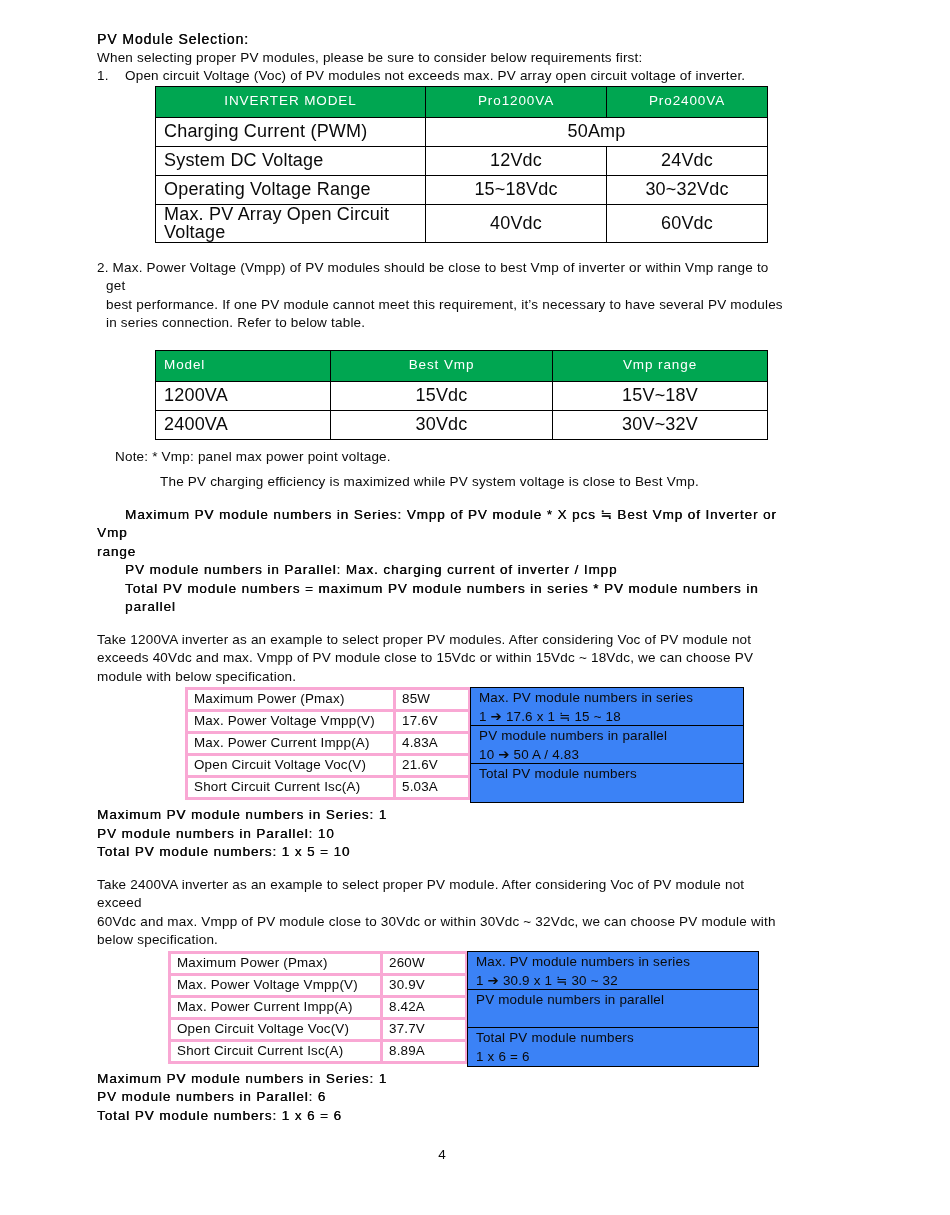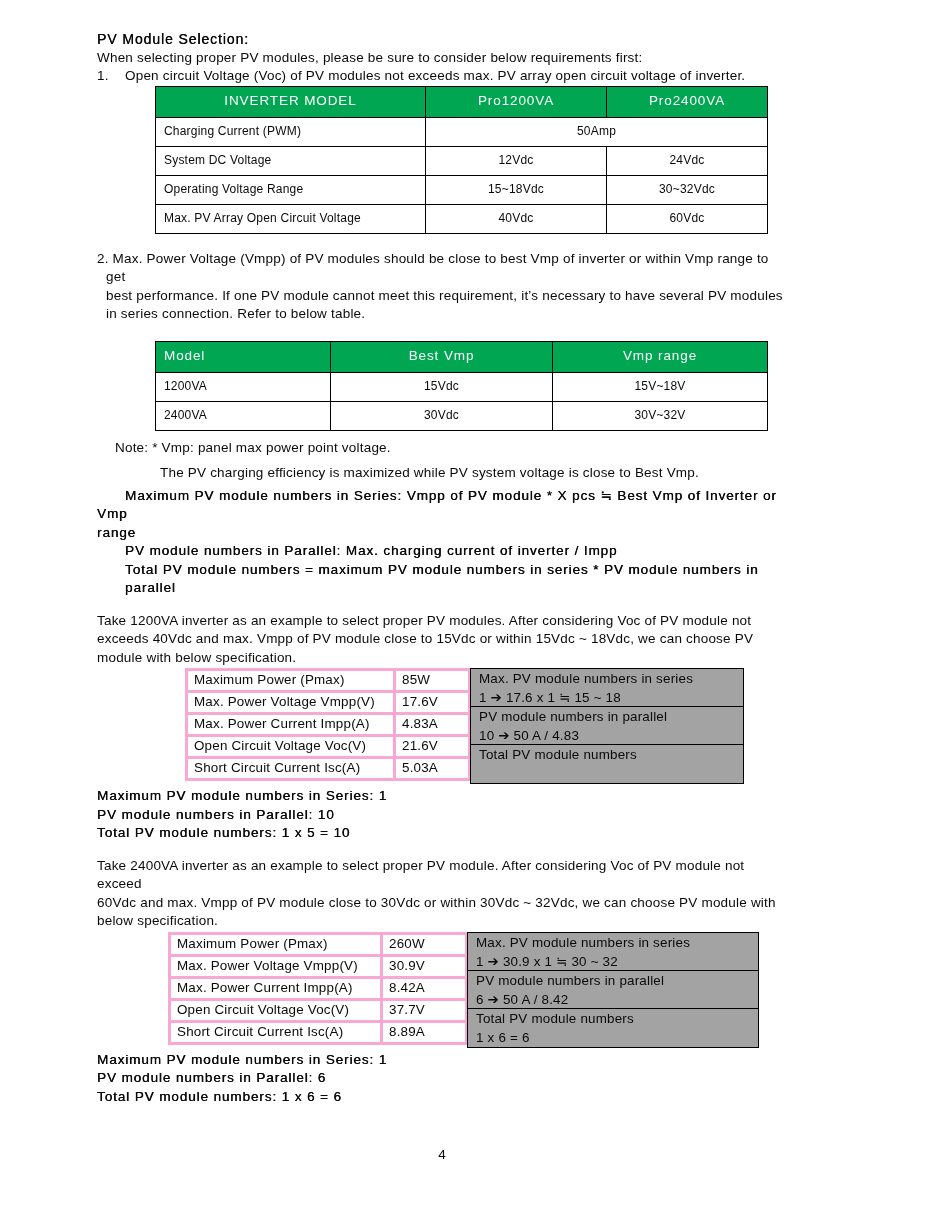--- a/index.html
+++ b/index.html
@@ -30,50 +30,50 @@
     letter-spacing: 0.9px;
     border: 1px solid #000;
     height: 28px;
     text-align: center;
     font-size: 13.5px;
   }
   table.tbl td {
     border: 1px solid #000;
     height: 28px;
     padding: 0 8px;
-    font-size: 12px;
+    font-size: 18px;
   }
   table.tbl td.val { text-align: center; padding: 0 2px; }
   .t1 { margin: 0 0 0 58px; }
   .t2 { margin: 17px 0 0 58px; }
   .t2 th.th-left { text-align: left; padding-left: 8px; }
   .t2 td, .t2 th { height: 27px; }
 
   .para2 { margin-top: 16px; padding-left: 9px; text-indent: -9px; }
   .note1 { margin: 8px 0 0 18px; }
   .note2 { margin: 7px 0 0 63px; }
 
-  .formulas { margin-top: 4px; }
+  .formulas { margin-top: 14px; }
   .f-series { text-indent: 28px; }
   .f-parallel, .f-total { padding-left: 28px; }
 
   .ex-para { margin-top: 14px; }
   .spec-wrap { display: flex; align-items: flex-start; margin-top: 1px; }
   .spec-wrap.w1 { margin-left: 88px; }
   .spec-wrap.w2 { margin-left: 71px; }
   table.spec { border-collapse: collapse; table-layout: fixed; }
   table.spec td {
     border: 3px solid #f9a8d4;
     height: 19px;
     font-size: 13.4px;
     padding: 0 6px;
     overflow: hidden;
     white-space: nowrap;
   }
-  .calc-box { border: 1px solid #000; margin-left: -1px; background: #a3a3a3; }
+  .calc-box { border: 1px solid #000; margin-left: -1px; background: #3b82f6; }
   .calc-box.w1 { width: 272px; }
   .calc-box.w2 { width: 290px; }
   .calc-sec {
     box-sizing: border-box;
     height: 38px;
     padding: 0 8px;
     font-size: 13.4px;
     line-height: 19px;
     border-bottom: 1px solid #000;
     overflow: hidden;
@@ -260,21 +260,20 @@
         </tr>
       </tbody>
     </table>
     <div class="calc-box w2">
       <div class="calc-sec">
         <div>Max. PV module numbers in series</div>
         <div>1 ➔ 30.9 x 1 ≒ 30 ~ 32</div>
       </div>
       <div class="calc-sec">
         <div>PV module numbers in parallel</div>
-        <div>6 ➔ 50 A / 8.42</div>
       </div>
       <div class="calc-sec last">
         <div>Total PV module numbers</div>
         <div>1 x 6 = 6</div>
       </div>
     </div>
   </div>
 
   <div class="results spaced">
     <div>Maximum PV module numbers in Series: 1</div>

